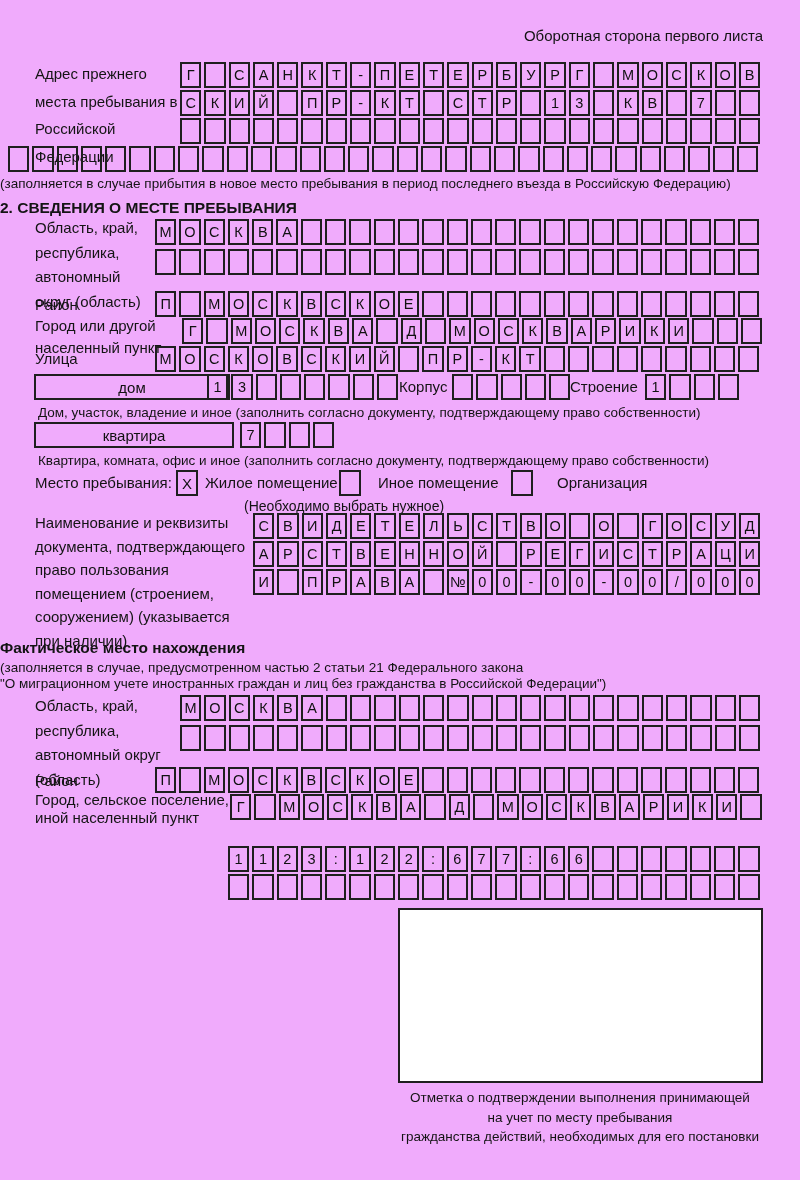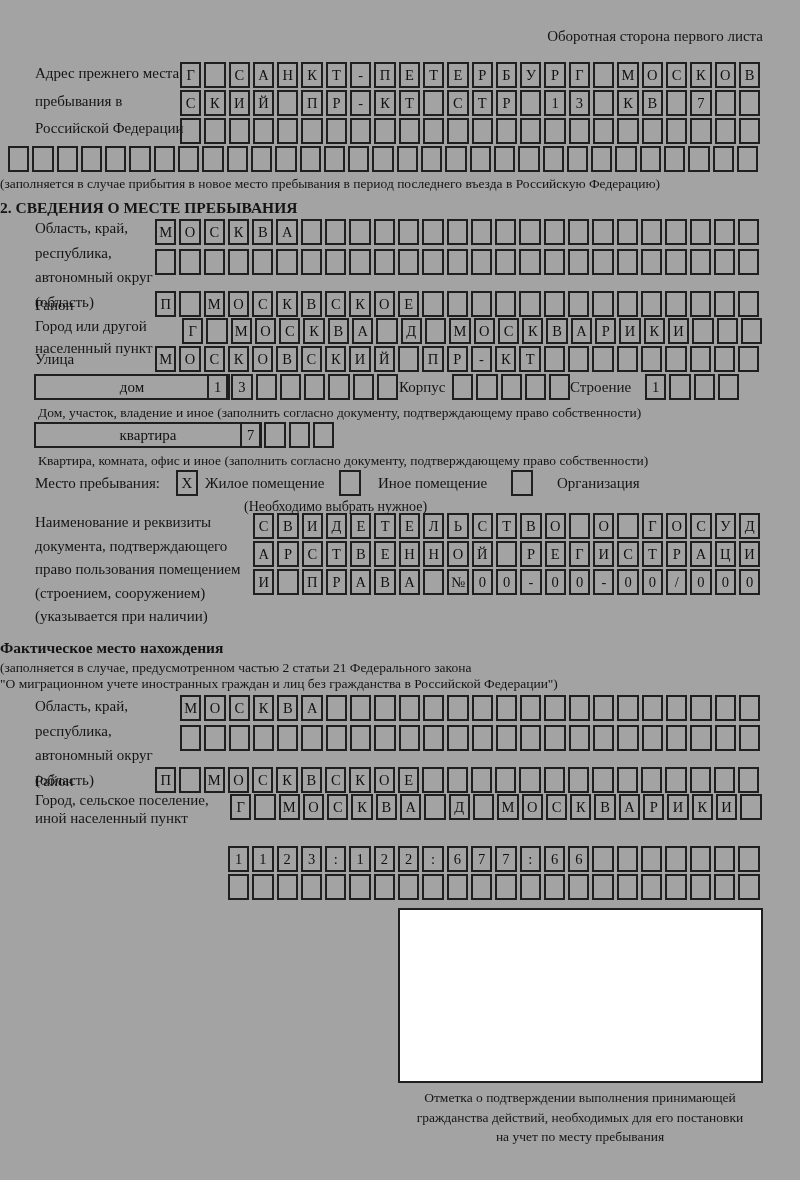--- a/index.html
+++ b/index.html
@@ -1,20 +1,20 @@
 <!DOCTYPE html>
 <html><head>
 <meta charset="utf-8">
 <style>
   html,body{margin:0;padding:0;background:#fff;}
   .page{
     position:relative;
     width:800px;height:1180px;
-    background:#a3a3a3;
-    font-family:Liberation Serif, serif;
+    background:#f0abfc;
+    font-family:Liberation Sans, sans-serif;
     color:#111;
     overflow:hidden;
   }
   .abs{position:absolute;}
   .lbl{font-size:15px;line-height:24px;color:#141414;}
   .cellrow{position:absolute;display:flex;gap:3px;}
   .cell{
     box-sizing:border-box;
     width:21.3px;height:26px;
     border:2px solid #1f1f1f;
@@ -328,21 +328,21 @@
     </div>
   <div class="abs lbl" style="left:570px;top:375px;">Строение</div>
   <div class="cellrow" style="left:645px;top:374px;">
       <span class="cell">1</span>
       <span class="cell"></span>
       <span class="cell"></span>
       <span class="cell"></span>
     </div>
   <div class="abs caption" style="left:38px;top:404px;">Дом, участок, владение и иное (заполнить согласно документу, подтверждающему право собственности)</div>
 
-  <div class="abs widebox" style="left:34px;top:422px;width:228px;">квартира</div>
+  <div class="abs widebox" style="left:34px;top:422px;width:200px;">квартира</div>
   <div class="cellrow" style="left:240px;top:422px;">
       <span class="cell">7</span>
       <span class="cell"></span>
       <span class="cell"></span>
       <span class="cell"></span>
     </div>
   <div class="abs caption" style="left:38px;top:452px;">Квартира, комната, офис и иное (заполнить согласно документу, подтверждающему право собственности)</div>
 
   <div class="abs lbl" style="left:35px;top:471px;">Место пребывания:</div>
   <div class="abs chkbox" style="left:176px;top:470px;">X</div>
@@ -582,17 +582,17 @@
       <span class="cell"></span>
       <span class="cell"></span>
       <span class="cell"></span>
       <span class="cell"></span>
       <span class="cell"></span>
     </div>
 
   <div class="abs stampbox" style="left:398px;top:908px;width:365px;height:175px;"></div>
   <div class="abs caption" style="left:388px;top:1088px;width:384px;text-align:center;line-height:19.5px;">
     <div>Отметка о подтверждении выполнения принимающей</div>
+    <div>на учет по месту пребывания</div>
     <div>гражданства действий, необходимых для его постановки</div>
-    <div>на учет по месту пребывания</div>
   </div>
 
 </div>
 
 </body></html>

